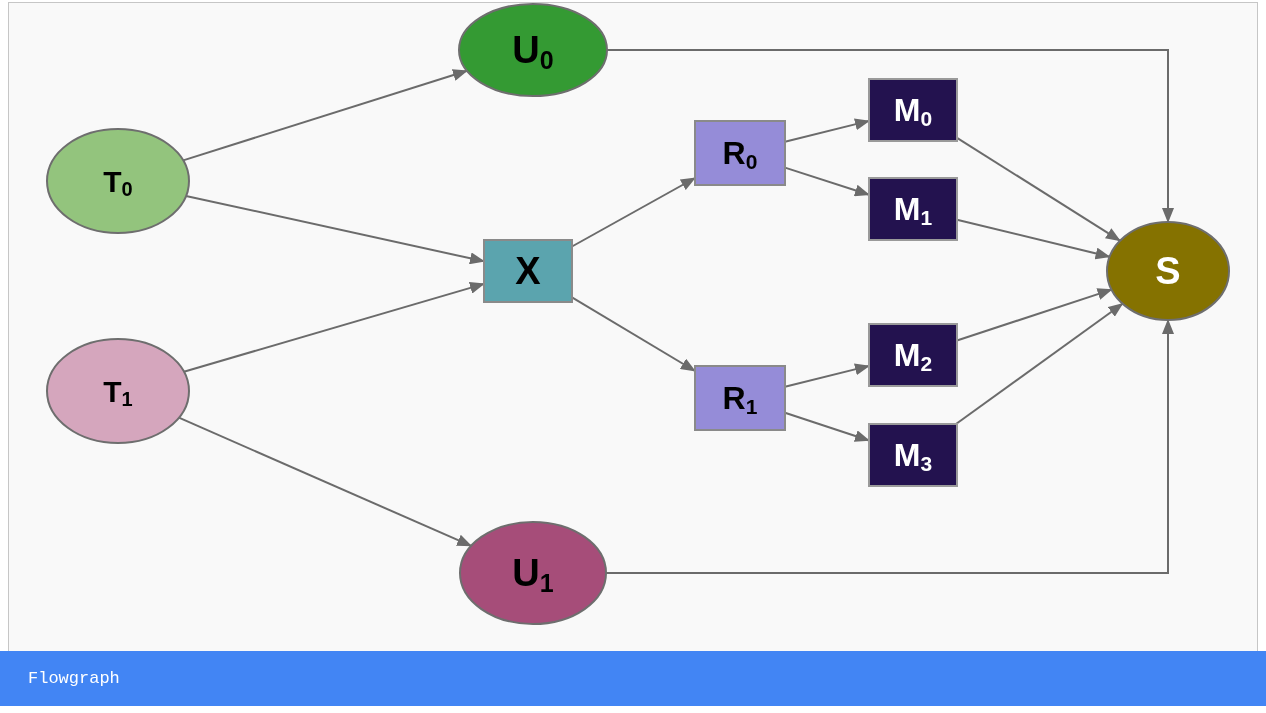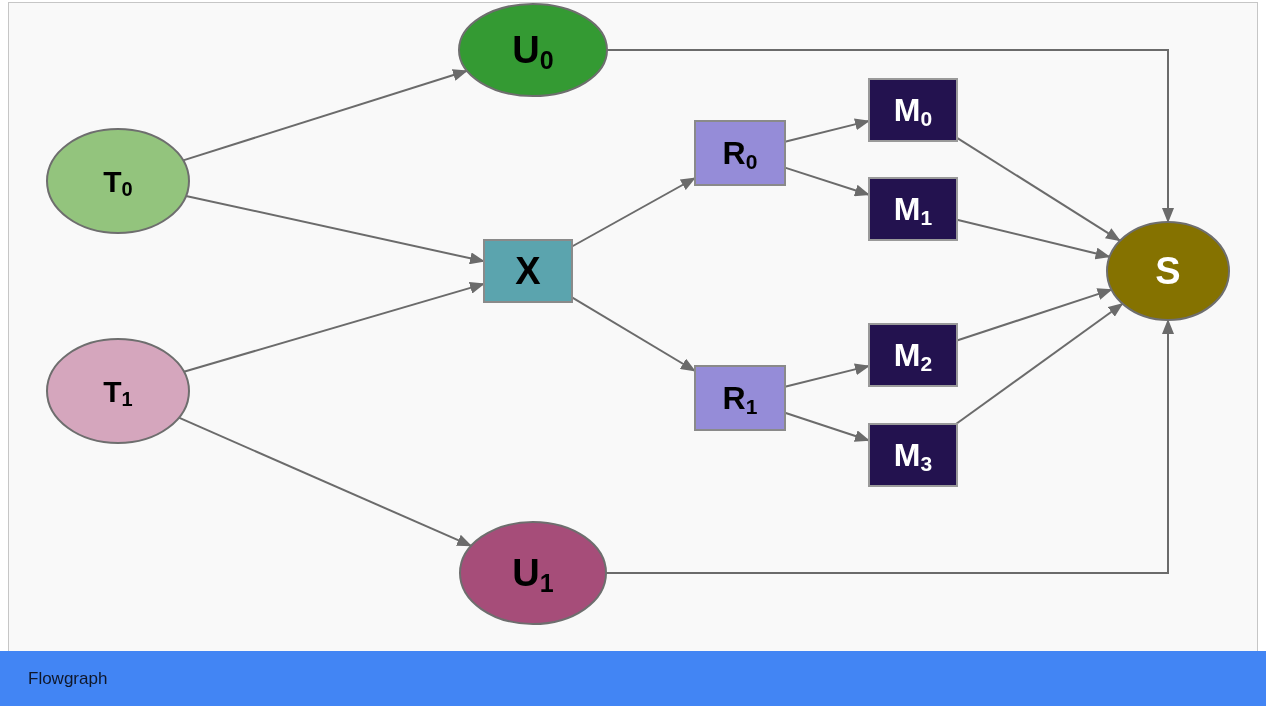--- a/index.html
+++ b/index.html
@@ -95,15 +95,15 @@
           <text x="913" y="455" text-anchor="middle" dominant-baseline="central" fill="#ffffff" font-size="32"><tspan>M</tspan><tspan font-size="21" dy="8">3</tspan></text>
         </g>
         <g>
           <ellipse cx="1168" cy="271" rx="61" ry="49" fill="#857200" stroke="#6e6e6e" stroke-width="2"></ellipse>
           <text x="1168" y="271" text-anchor="middle" dominant-baseline="central" fill="#ffffff" font-size="38"><tspan>S</tspan></text>
         </g>
       </g>
   </svg>
 
   <div class="title-bar" style="background: rgb(66, 133, 244);">
-    <span style="color: #0f172a;">Flowgraph</span>
+    <span style="color: #ffffff; font-family: Liberation Mono, monospace;">Flowgraph</span>
   </div>
 </div>
 
 </body></html>

